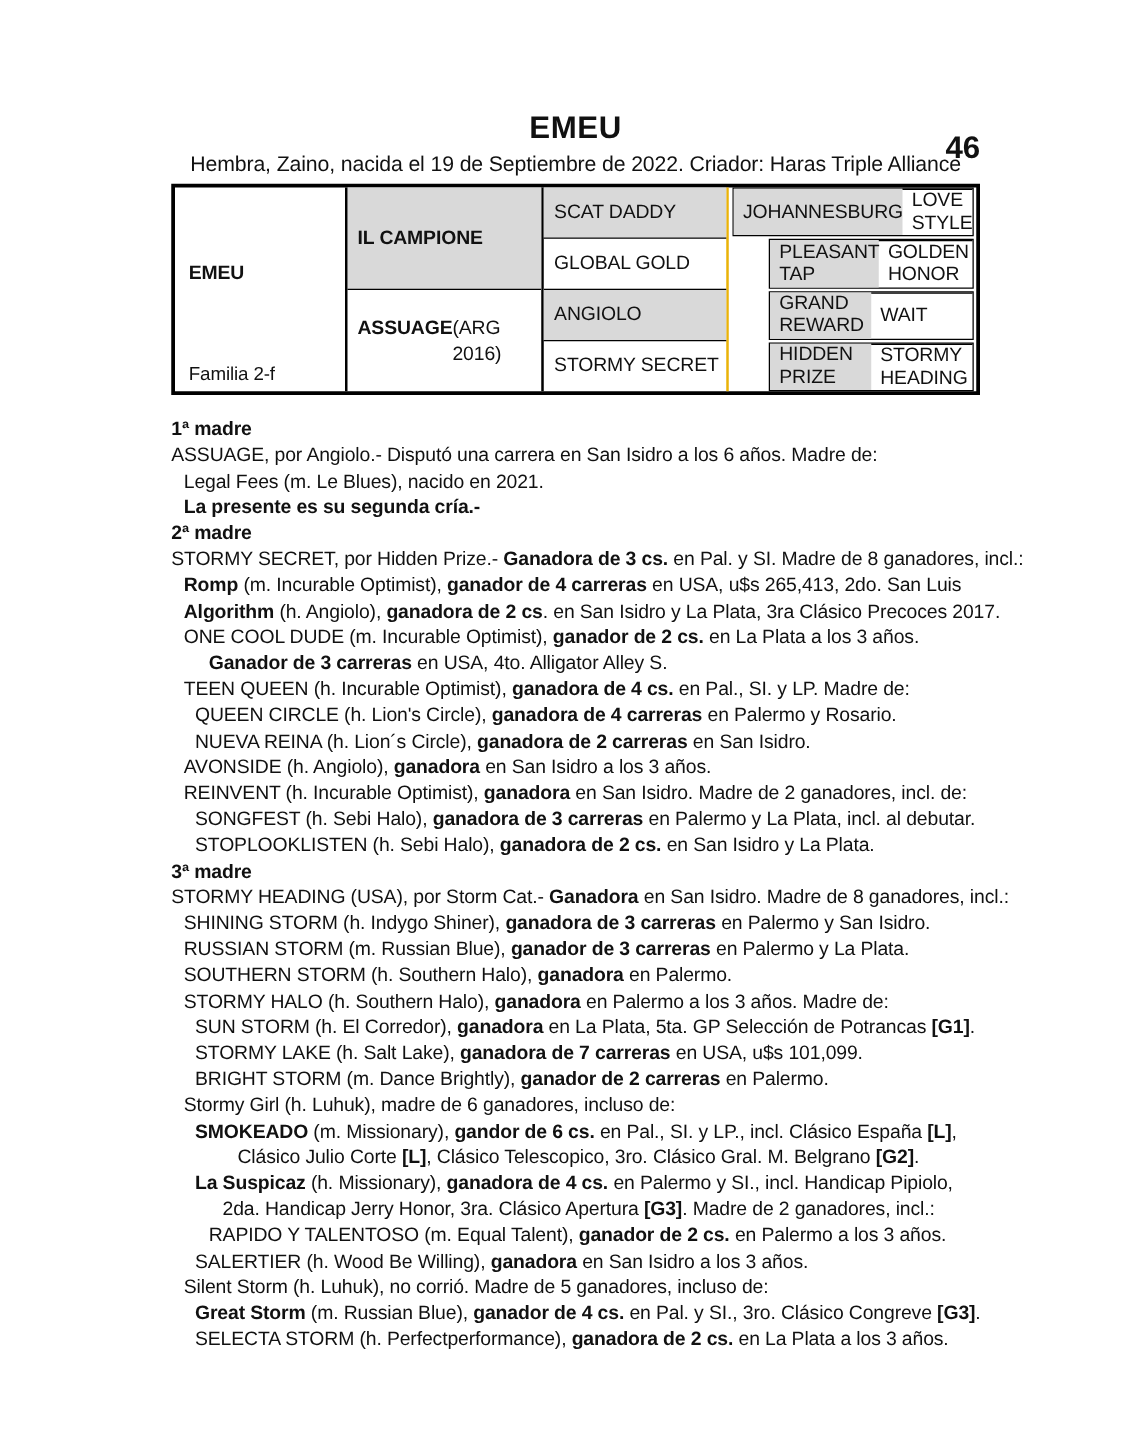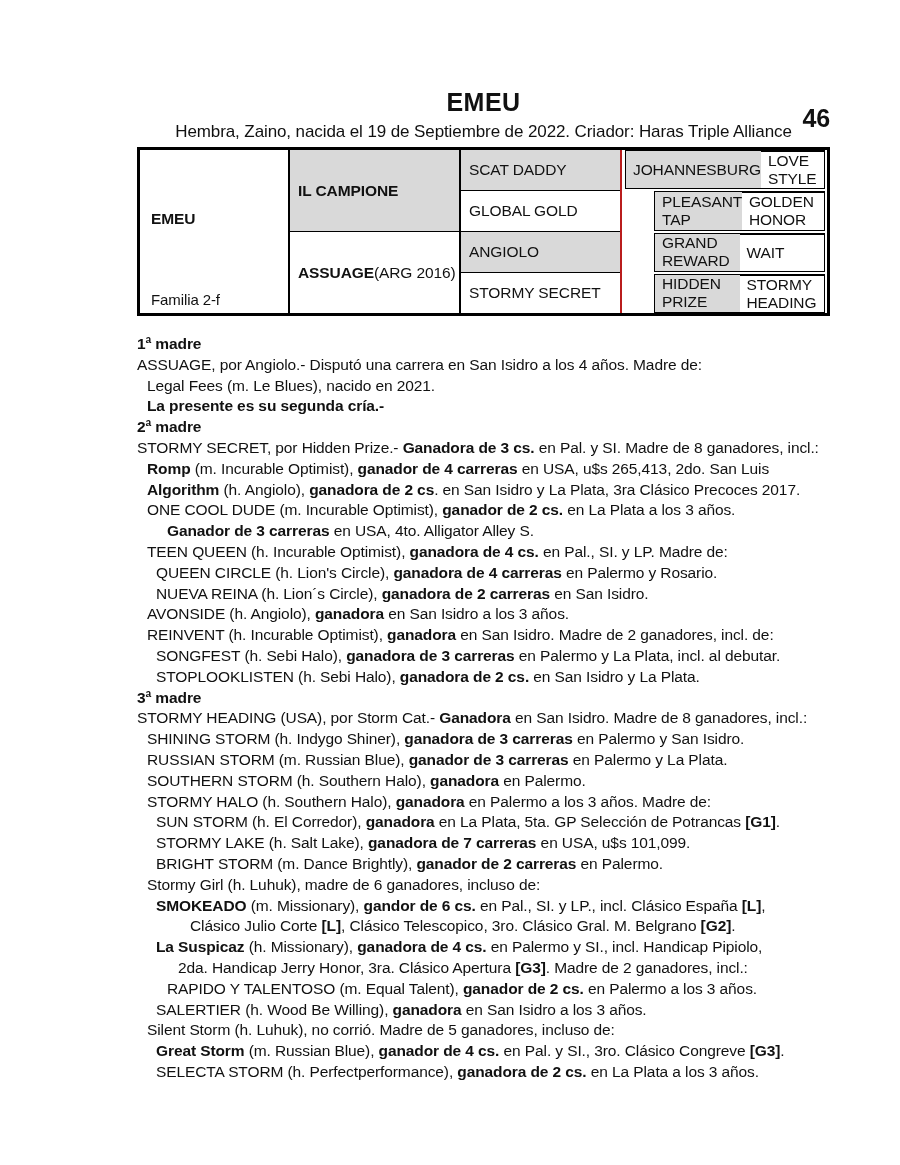--- a/index.html
+++ b/index.html
@@ -1,20 +1,20 @@
 <!DOCTYPE html>
 <html><head>
 <meta charset="utf-8">
 <style>
   html,body{margin:0;padding:0;background:#fff;}
   .page{
     position:relative;
     width:900px;height:1165px;
     box-sizing:border-box;
-    padding:88px 70px 0 137px;
+    padding:88px 116px 0 137px;
     background:#ffffff;
     font-family:"Liberation Sans","DejaVu Sans",sans-serif;
     color:#111;
     letter-spacing:-0.1px;
     border-radius:29px;
   }
   
   .title-row{position:relative;height:32px;}
   .page-title{
     position:absolute;left:50%;transform:translateX(-50%);
@@ -29,21 +29,21 @@
     white-space:nowrap;
   }
   
   .ptable{
     display:flex;border:3px solid #000;height:163px;
     font-size:15.5px;box-sizing:content-box;
   }
   .pcol{display:flex;flex-direction:column;box-sizing:border-box;}
   .pcol1{width:150px;border-right:2px solid #000;position:relative;}
   .pcol2{width:171px;border-right:2px solid #000;}
-  .pcol3{width:161px;border-right:2px solid #b91c1c;justify-content:flex-end;}
+  .pcol3{width:161px;border-right:2px solid #eab308;justify-content:flex-end;}
   .pcol4{flex:1;padding-right:2px;}
   .subject-name{font-weight:700;margin-top:60px;padding-left:11px;}
   .family-label{position:absolute;left:11px;bottom:5px;font-size:15px;}
   .pcell{flex:1;display:flex;align-items:center;padding-left:8px;box-sizing:border-box;}
   .shaded{background:#d9d9d9;}
   .pcol2 .pcell.sire{border-bottom:1.5px solid #000;font-weight:700;}
   .dam-stack{display:flex;flex-direction:row;justify-content:center;align-items:flex-start;line-height:21px;}
   .dam-name{font-weight:700;}
   .pcol3 .pcell + .pcell{border-top:1.5px solid #000;}
   .gg-group{
@@ -110,21 +110,21 @@
       </div>
       <div class="gg-group">
         <div class="gg-cell shaded">HIDDEN PRIZE</div>
         <div class="gg-cell">STORMY HEADING</div>
       </div>
     </div>
   </div>
 
   <div class="notes">
       <div class="note-line ind-0"><span class="b">1ª madre</span></div>
-      <div class="note-line ind-0"><span>ASSUAGE, por Angiolo.- Disputó una carrera en San Isidro a los 4 años. Madre de:</span></div>
+      <div class="note-line ind-0"><span>ASSUAGE, por Angiolo.- Disputó una carrera en San Isidro a los 6 años. Madre de:</span></div>
       <div class="note-line ind-1"><span>Legal Fees (m. Le Blues), nacido en 2021.</span></div>
       <div class="note-line ind-1"><span class="b">La presente es su segunda cría.-</span></div>
       <div class="note-line ind-0"><span class="b">2ª madre</span></div>
       <div class="note-line ind-0"><span>STORMY SECRET, por Hidden Prize.- </span><span class="b">Ganadora de 3 cs.</span><span> en Pal. y SI. Madre de 8 ganadores, incl.:</span></div>
       <div class="note-line ind-1"><span class="b">Romp</span><span> (m. Incurable Optimist), </span><span class="b">ganador de 4 carreras</span><span> en USA, u$s 265,413, 2do. San Luis</span></div>
       <div class="note-line ind-1"><span class="b">Algorithm</span><span> (h. Angiolo), </span><span class="b">ganadora de 2 cs</span><span>. en San Isidro y La Plata, 3ra Clásico Precoces 2017.</span></div>
       <div class="note-line ind-1"><span>ONE COOL DUDE (m. Incurable Optimist), </span><span class="b">ganador de 2 cs.</span><span> en La Plata a los 3 años.</span></div>
       <div class="note-line ind-3"><span class="b">Ganador de 3 carreras</span><span> en USA, 4to. Alligator Alley S.</span></div>
       <div class="note-line ind-1"><span>TEEN QUEEN (h. Incurable Optimist), </span><span class="b">ganadora de 4 cs.</span><span> en Pal., SI. y LP. Madre de:</span></div>
       <div class="note-line ind-2"><span>QUEEN CIRCLE (h. Lion's Circle), </span><span class="b">ganadora de 4 carreras</span><span> en Palermo y Rosario.</span></div>

